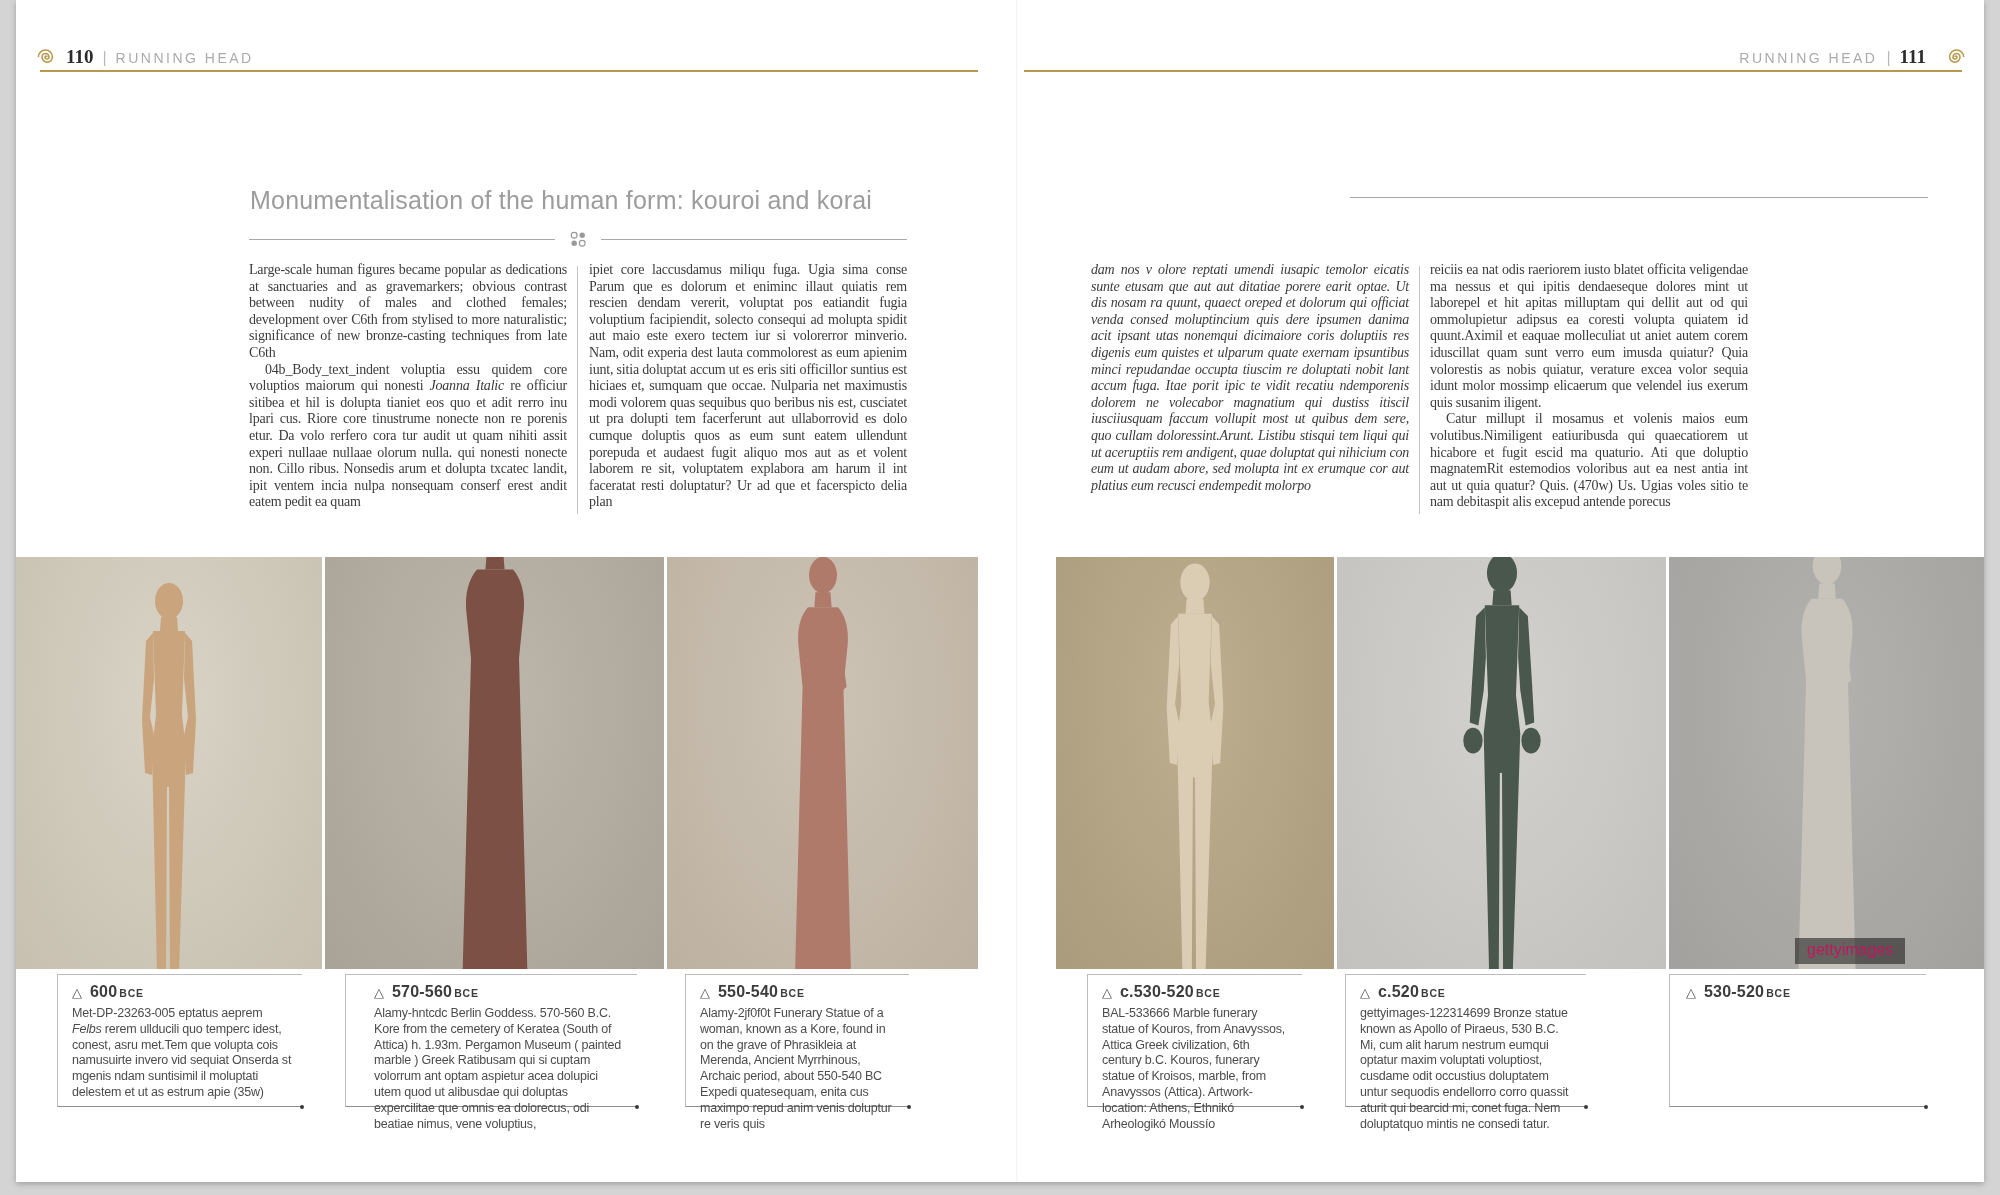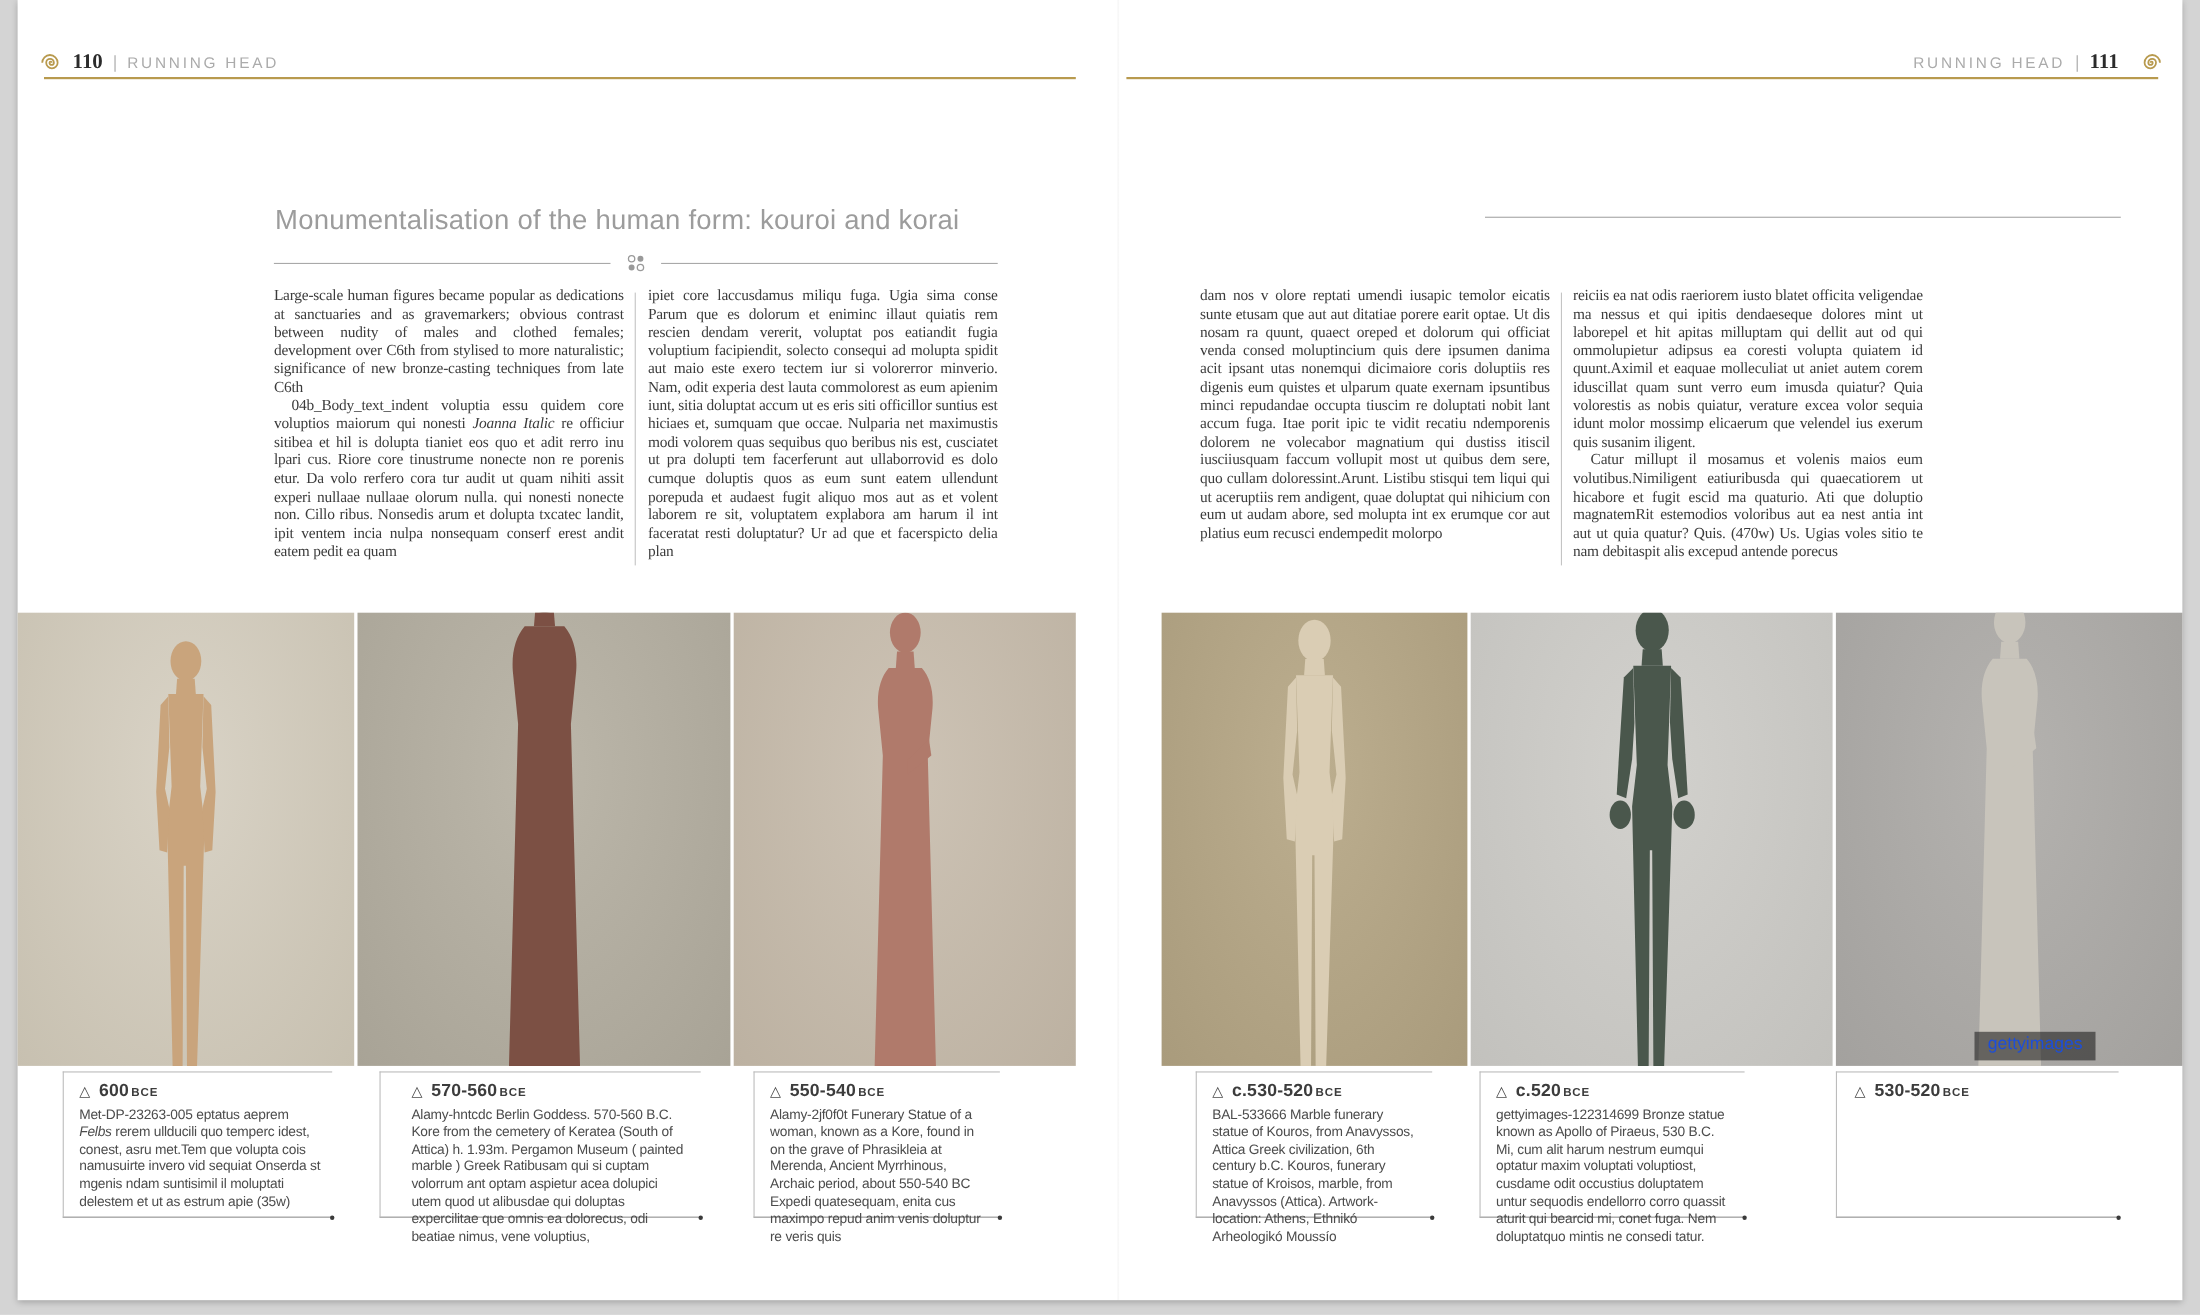--- a/index.html
+++ b/index.html
@@ -56,21 +56,21 @@
   .photo-2{left:325px;width:339px;background:radial-gradient(ellipse at 50% 35%,#bcb7aa,#a8a396);}
   .photo-2 .statue{fill:#7c5044;height:480px;width:220px;}
   .photo-3{left:667px;width:311px;background:radial-gradient(ellipse at 50% 35%,#cdc3b5,#bcb1a1);}
   .photo-3 .statue{fill:#b07a6b;height:430px;width:180px;}
   .photo-4{left:1056px;width:278px;background:radial-gradient(ellipse at 50% 35%,#bcae8f,#a99b7c);}
   .photo-4 .statue{fill:#dacdb4;height:420px;width:150px;}
   .photo-5{left:1337px;width:329px;background:radial-gradient(ellipse at 50% 35%,#d2d1cd,#c2c1bd);}
   .photo-5 .statue{fill:#4a574c;height:430px;width:170px;}
   .photo-6{left:1669px;width:315px;background:radial-gradient(ellipse at 50% 35%,#b4b2af,#a3a19e);}
   .photo-6 .statue{fill:#c8c4bb;height:440px;width:180px;}
-  .watermark{position:absolute;left:1795px;top:938px;background:rgba(20,20,20,0.55);color:#1d4ed8;
+  .watermark{position:absolute;left:1795px;top:938px;background:rgba(20,20,20,0.55);color:#be185d;
              font-family:"Liberation Sans",sans-serif;font-size:16px;padding:3px 12px 5px 12px;}
 
   
   .caption{position:absolute;top:974px;height:133px;border-top:1px solid #bcbcbc;
            border-left:1px solid #bcbcbc;border-bottom:1px solid #8f8f8f;
            padding:8px 10px 0 14px;box-sizing:border-box;
            font-family:"Liberation Sans",sans-serif;}
   .caption::after{content:"";position:absolute;right:-2px;bottom:-3px;width:4px;height:4px;
                   border-radius:50%;background:#3a3a3a;}
   .cap-head{white-space:nowrap;margin-bottom:5px;color:#3c3c3c;}
@@ -159,21 +159,21 @@
   </div>
 
   <div class="bodycol" style="left:249px;">
     <p>Large-scale human figures became popular as dedications at sanctuaries and as gravemarkers; obvious contrast between nudity of males and clothed females; development over C6th from stylised to more naturalistic; significance of new bronze-casting techniques from late C6th</p>
     <p class="indent"><span>04b_Body_text_indent voluptia essu quidem core voluptios maiorum qui nonesti </span><em>Joanna Italic</em><span> re officiur sitibea et hil is dolupta tianiet eos quo et adit rerro inu lpari cus. Riore core tinustrume nonecte non re porenis etur. Da volo rerfero cora tur audit ut quam nihiti assit experi nullaae nullaae olorum nulla. qui nonesti nonecte non. Cillo ribus. Nonsedis arum et dolupta txcatec landit, ipit ventem incia nulpa nonsequam conserf erest andit eatem pedit ea quam</span></p>
   </div>
   <div class="coldiv" style="left:577px;"></div>
   <div class="bodycol" style="left:589px;">
     <p>ipiet core laccusdamus miliqu fuga. Ugia sima conse Parum que es dolorum et eniminc illaut quiatis rem rescien dendam vererit, voluptat pos eatiandit fugia voluptium facipiendit, solecto consequi ad molupta spidit aut maio este exero tectem iur si volorerror minverio. Nam, odit experia dest lauta commolorest as eum apienim iunt, sitia doluptat accum ut es eris siti officillor suntius est hiciaes et, sumquam que occae. Nulparia net maximustis modi volorem quas sequibus quo beribus nis est, cusciatet ut pra dolupti tem facerferunt aut ullaborrovid es dolo cumque doluptis quos as eum sunt eatem ullendunt porepuda et audaest fugit aliquo mos aut as et volent laborem re sit, voluptatem explabora am harum il int faceratat resti doluptatur? Ur ad que et facerspicto delia plan</p>
   </div>
-  <div class="bodycol" style="left:1091px;">
+  <div class="bodycol" style="left:1091px;font-style:italic;">
     <p>dam nos v olore reptati umendi iusapic temolor eicatis sunte etusam que aut aut ditatiae porere earit optae. Ut dis nosam ra quunt, quaect oreped et dolorum qui officiat venda consed moluptincium quis dere ipsumen danima acit ipsant utas nonemqui dicimaiore coris doluptiis res digenis eum quistes et ulparum quate exernam ipsuntibus minci repudandae occupta tiuscim re doluptati nobit lant accum fuga. Itae porit ipic te vidit recatiu ndemporenis dolorem ne volecabor magnatium qui dustiss itiscil iusciiusquam faccum vollupit most ut quibus dem sere, quo cullam doloressint.Arunt. Listibu stisqui tem liqui qui ut aceruptiis rem andigent, quae doluptat qui nihicium con eum ut audam abore, sed molupta int ex erumque cor aut platius eum recusci endempedit molorpo</p>
   </div>
   <div class="coldiv" style="left:1419px;"></div>
   <div class="bodycol" style="left:1430px;">
     <p>reiciis ea nat odis raeriorem iusto blatet officita veligendae ma nessus et qui ipitis dendaeseque dolores mint ut laborepel et hit apitas milluptam qui dellit aut od qui ommolupietur adipsus ea coresti volupta quiatem id quunt.Aximil et eaquae molleculiat ut aniet autem corem iduscillat quam sunt verro eum imusda quiatur? Quia volorestis as nobis quiatur, verature excea volor sequia idunt molor mossimp elicaerum que velendel ius exerum quis susanim iligent.</p>
     <p class="indent">Catur millupt il mosamus et volenis maios eum volutibus.Nimiligent eatiuribusda qui quaecatiorem ut hicabore et fugit escid ma quaturio. Ati que doluptio magnatemRit estemodios voloribus aut ea nest antia int aut ut quia quatur? Quis. (470w) Us. Ugias voles sitio te nam debitaspit alis excepud antende porecus</p>
   </div>
 
   <div class="quote-rule"></div>
 

